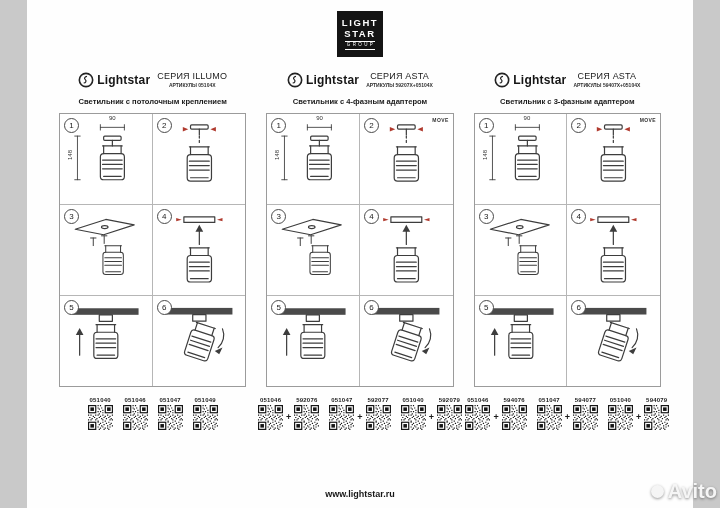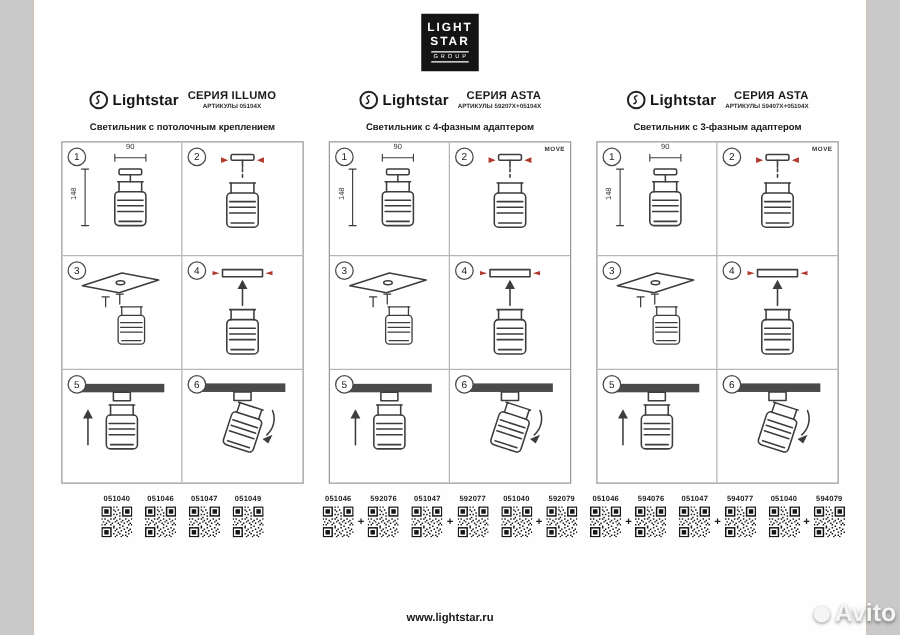--- a/index.html
+++ b/index.html
@@ -12,28 +12,28 @@
   
   .top{display:flex;justify-content:center;align-items:center;gap:13px;padding-top:11px;}
   .lsg{width:46px;height:46px;background:#141414;color:#fff;display:flex;flex-direction:column;
        align-items:center;justify-content:center;line-height:1.1;flex:0 0 auto;}
   .lsg .big{font-size:9.5px;font-weight:bold;letter-spacing:1.6px;}
   .lsg .grp{font-size:4.5px;letter-spacing:2.4px;margin-top:2px;border-top:1px solid #fff;
             border-bottom:1px solid #fff;padding:1px 0 1px 2px;}
   .title{font-weight:bold;font-size:10.5px;letter-spacing:.7px;text-align:center;line-height:1.55;}
 
   
-  .columns{display:flex;gap:20px;padding:0 22px;margin-top:14px;}
+  .columns{display:flex;gap:20px;padding:0 32px;margin-top:14px;}
   .column{flex:1;min-width:0;display:flex;flex-direction:column;}
   .col-head{display:flex;align-items:center;justify-content:center;gap:7px;}
   .brand{display:flex;align-items:center;gap:3px;}
   .ls-icon{width:16px;height:16px;stroke:#222;fill:none;}
   .brand-name{font-weight:bold;font-size:12px;letter-spacing:.2px;color:#151515;}
   .series-block{text-align:center;}
-  .series{font-weight:bold;font-size:9px;letter-spacing:.2px;text-align:right;}
+  .series{font-weight:normal;font-size:9px;letter-spacing:.2px;}
   .articles{font-weight:bold;font-size:5px;color:#2e2e2e;margin-top:1px;}
   .subtitle{font-weight:bold;font-size:7.6px;text-align:center;margin:9px 0 7px;}
 
   
   .step-grid{display:grid;grid-template-columns:1fr 1fr;border:1px solid #9b9b9b;background:#fff;}
   .cell{position:relative;height:90px;border-right:1px solid #b6b6b6;border-bottom:1px solid #b6b6b6;}
   .cell:nth-child(2n){border-right:none;}
   .cell:nth-child(n+5){border-bottom:none;}
   .badge{position:absolute;top:4px;left:4px;width:13px;height:13px;border:1px solid #4a4a4a;
          border-radius:50%;font-size:8px;display:flex;align-items:center;justify-content:center;

